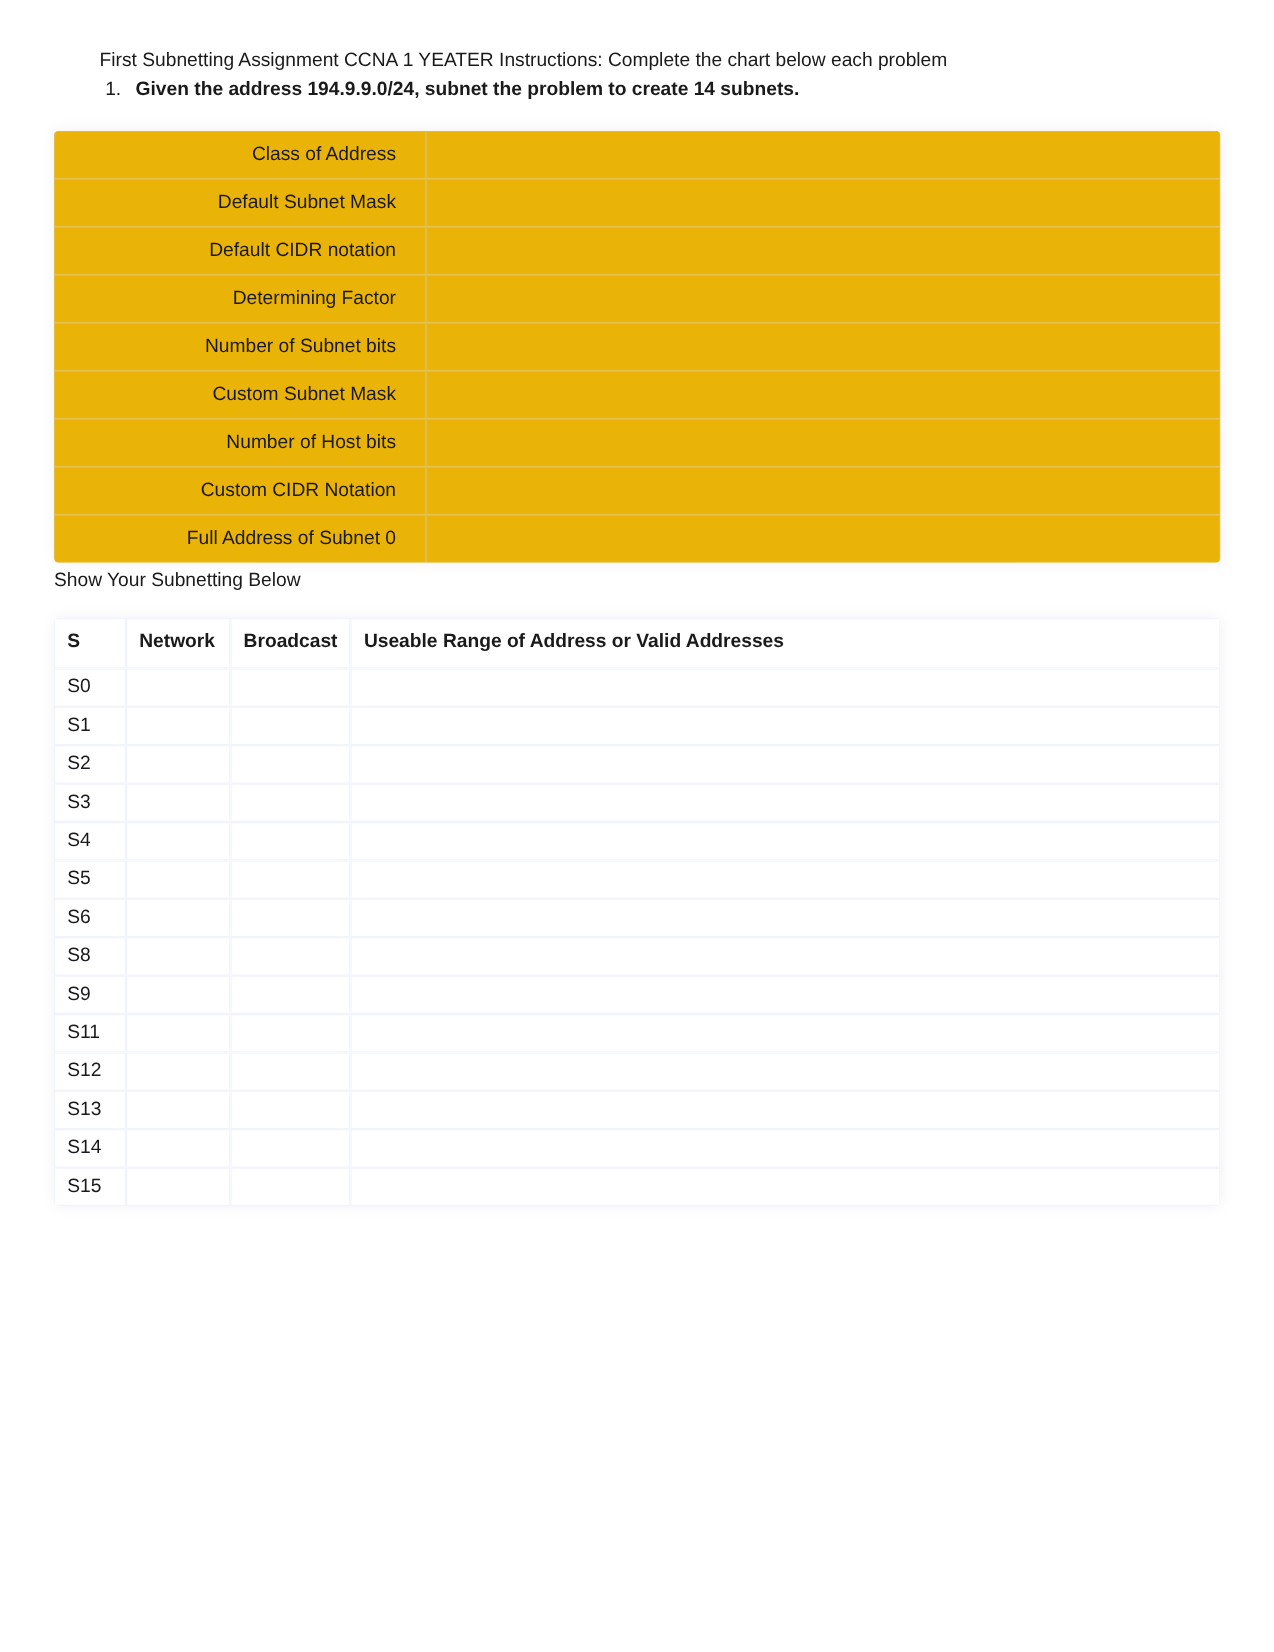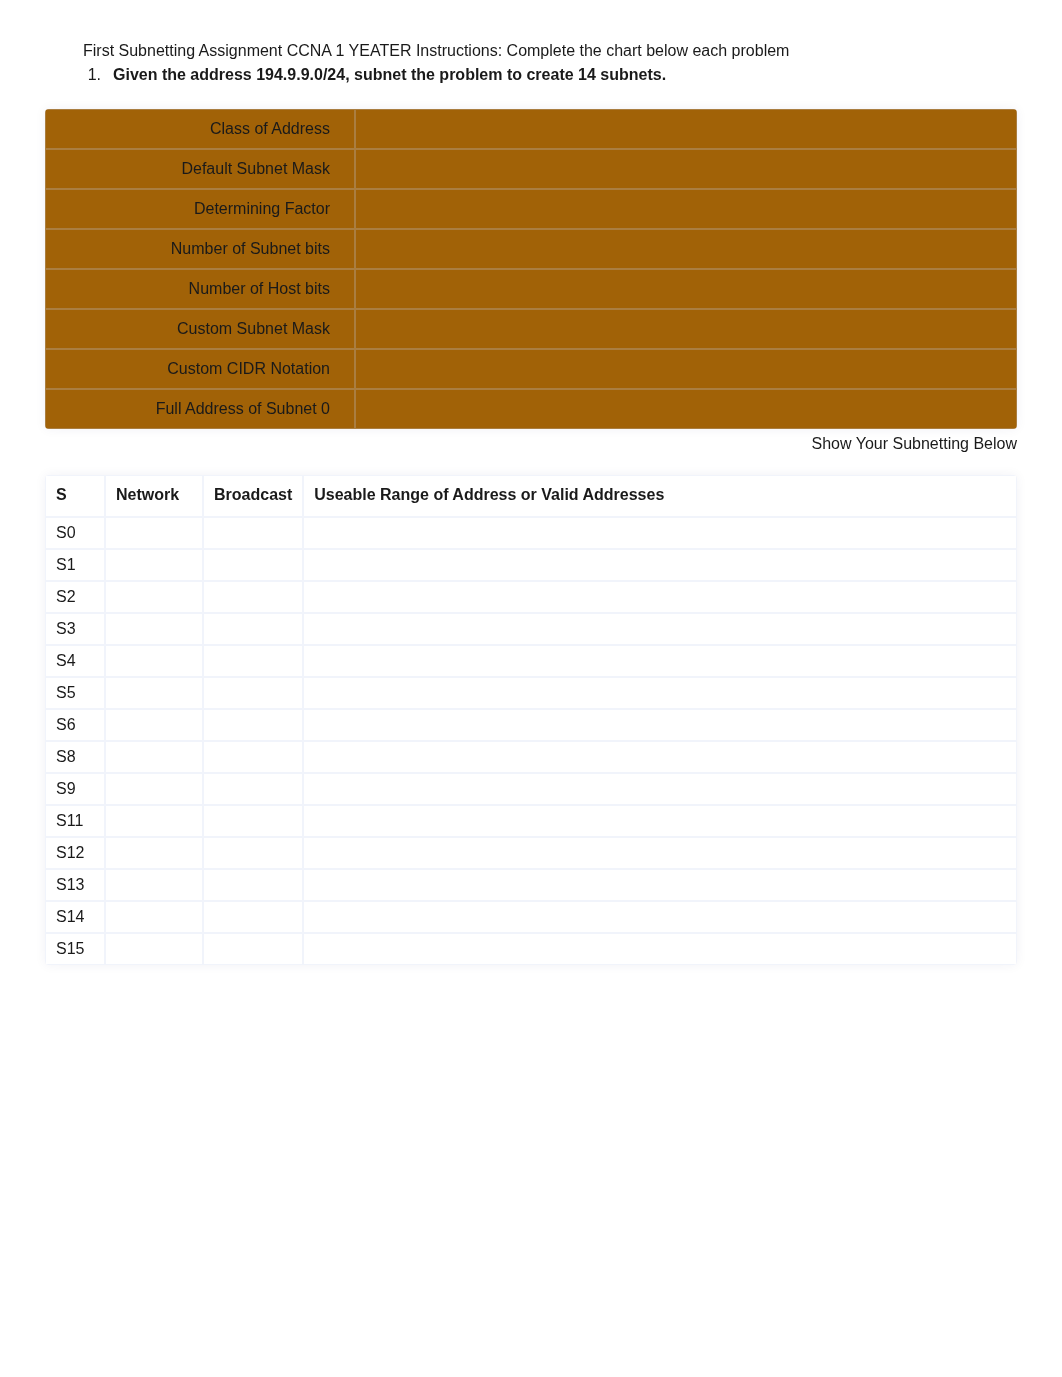--- a/index.html
+++ b/index.html
@@ -45,32 +45,32 @@
       margin-bottom: 6px;
       box-shadow: 0 0 12px rgba(0,0,100,0.06);
       border-radius: 4px;
       overflow: hidden;
     }
     .info-table td {
       border: 1px solid rgba(200,210,240,0.25);
       padding: 10px 14px;
       font-size: 16px;
       vertical-align: middle;
-      background: #a16207;
+      background: #eab308;
     }
     .info-table td.label {
       width: 310px;
       text-align: right;
       padding-right: 24px;
     }
     .info-table td.value {
       text-align: left;
     }
     .subnetting-caption {
-      text-align: right;
+      text-align: left;
       font-size: 16px;
       margin: 4px 0 22px 0;
     }
     .subnet-table {
       width: 100%;
       border-collapse: separate;
       border-spacing: 0;
       box-shadow: 0 0 12px rgba(0,0,100,0.06);
       border-radius: 4px;
       overflow: hidden;
@@ -84,21 +84,21 @@
       background: #fff;
     }
     .subnet-table td {
       border: 1px solid rgba(200,210,240,0.25);
       padding: 6px 10px;
       font-size: 16px;
       background: #fff;
       height: 32px;
     }
     .subnet-table .col-s { width: 60px; }
-    .subnet-table .col-net { width: 98px; }
+    .subnet-table .col-net { width: 87px; }
     .subnet-table .col-bcast { width: 100px; }
     .subnet-table .col-range { }
     .subnet-table tbody td:first-child {
       font-weight: 400;
     }
   </style>
 </head>
 <body>
 
 <div class="header-block">
@@ -113,33 +113,37 @@
   <tbody id="info-tbody">
       <tr>
         <td class="label">Class of Address</td>
         <td class="value"></td>
       </tr>
       <tr>
         <td class="label">Default Subnet Mask</td>
         <td class="value"></td>
       </tr>
       <tr>
+        <td class="label">Default CIDR notation</td>
+        <td class="value"></td>
+      </tr>
+      <tr>
         <td class="label">Determining Factor</td>
         <td class="value"></td>
       </tr>
       <tr>
         <td class="label">Number of Subnet bits</td>
         <td class="value"></td>
       </tr>
       <tr>
+        <td class="label">Custom Subnet Mask</td>
+        <td class="value"></td>
+      </tr>
+      <tr>
         <td class="label">Number of Host bits</td>
-        <td class="value"></td>
-      </tr>
-      <tr>
-        <td class="label">Custom Subnet Mask</td>
         <td class="value"></td>
       </tr>
       <tr>
         <td class="label">Custom CIDR Notation</td>
         <td class="value"></td>
       </tr>
       <tr>
         <td class="label">Full Address of Subnet 0</td>
         <td class="value"></td>
       </tr>

